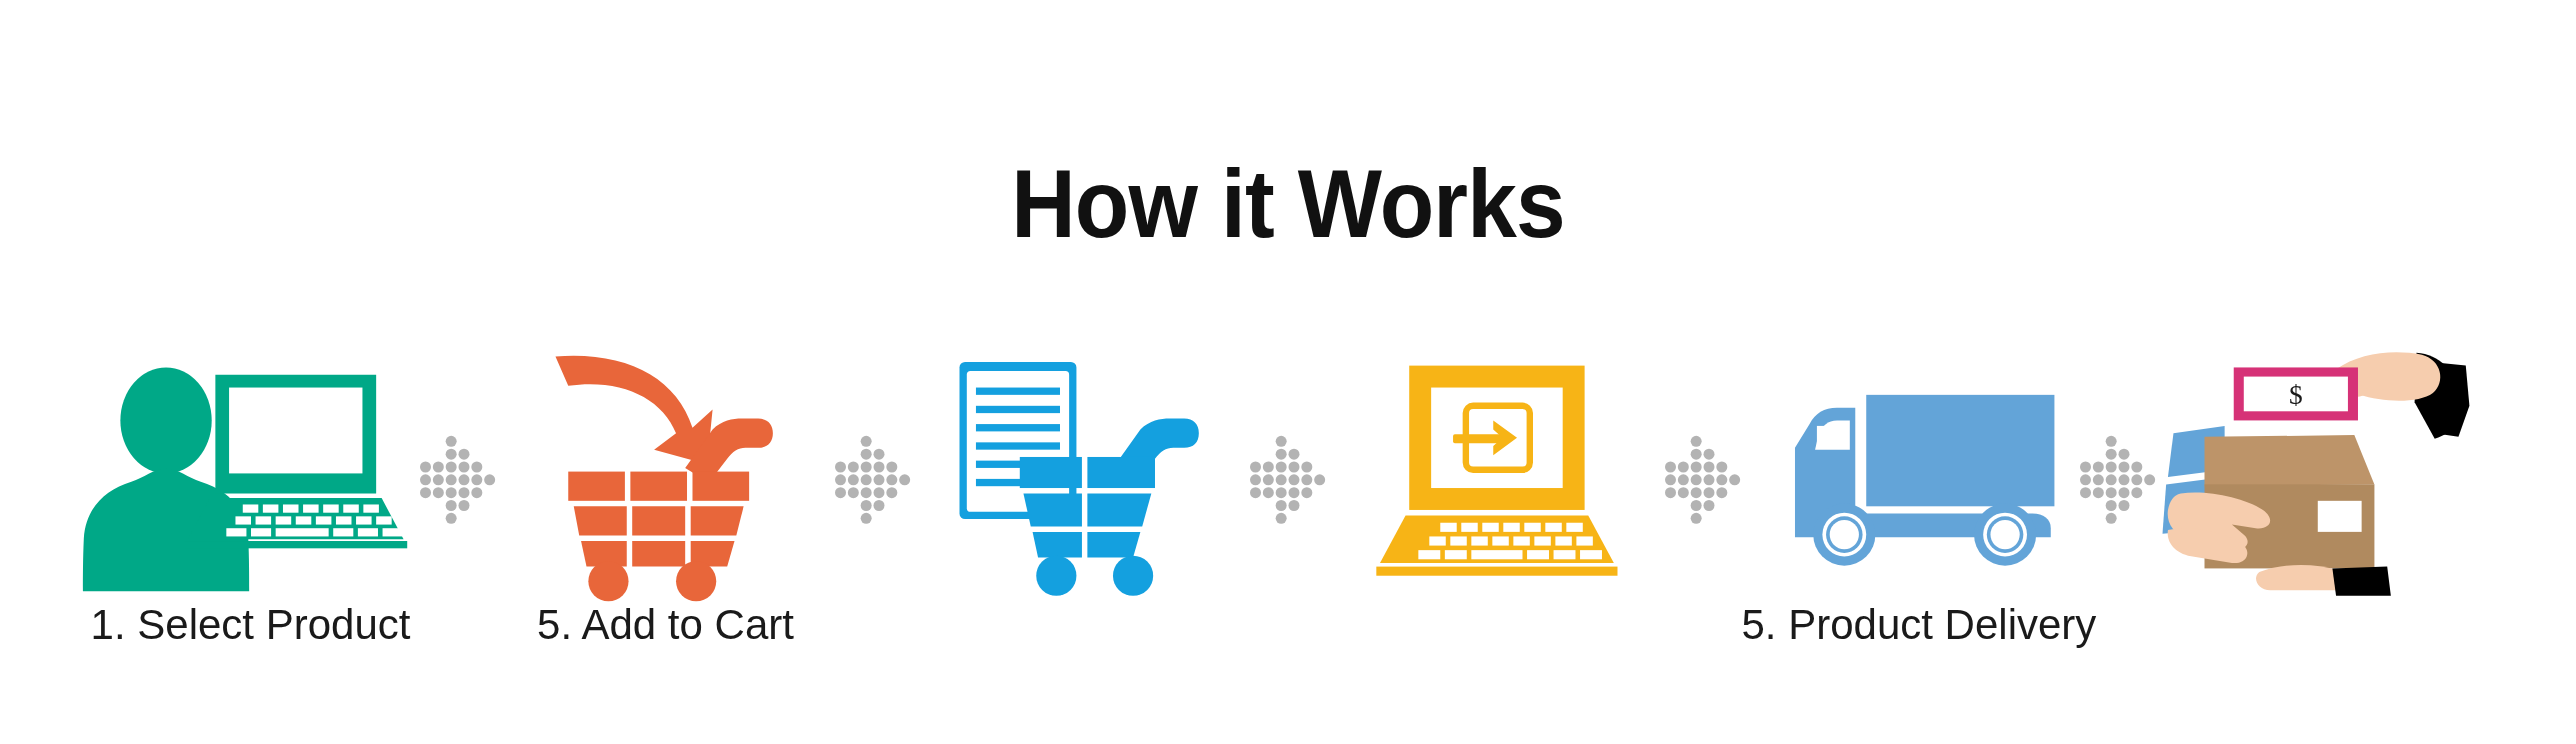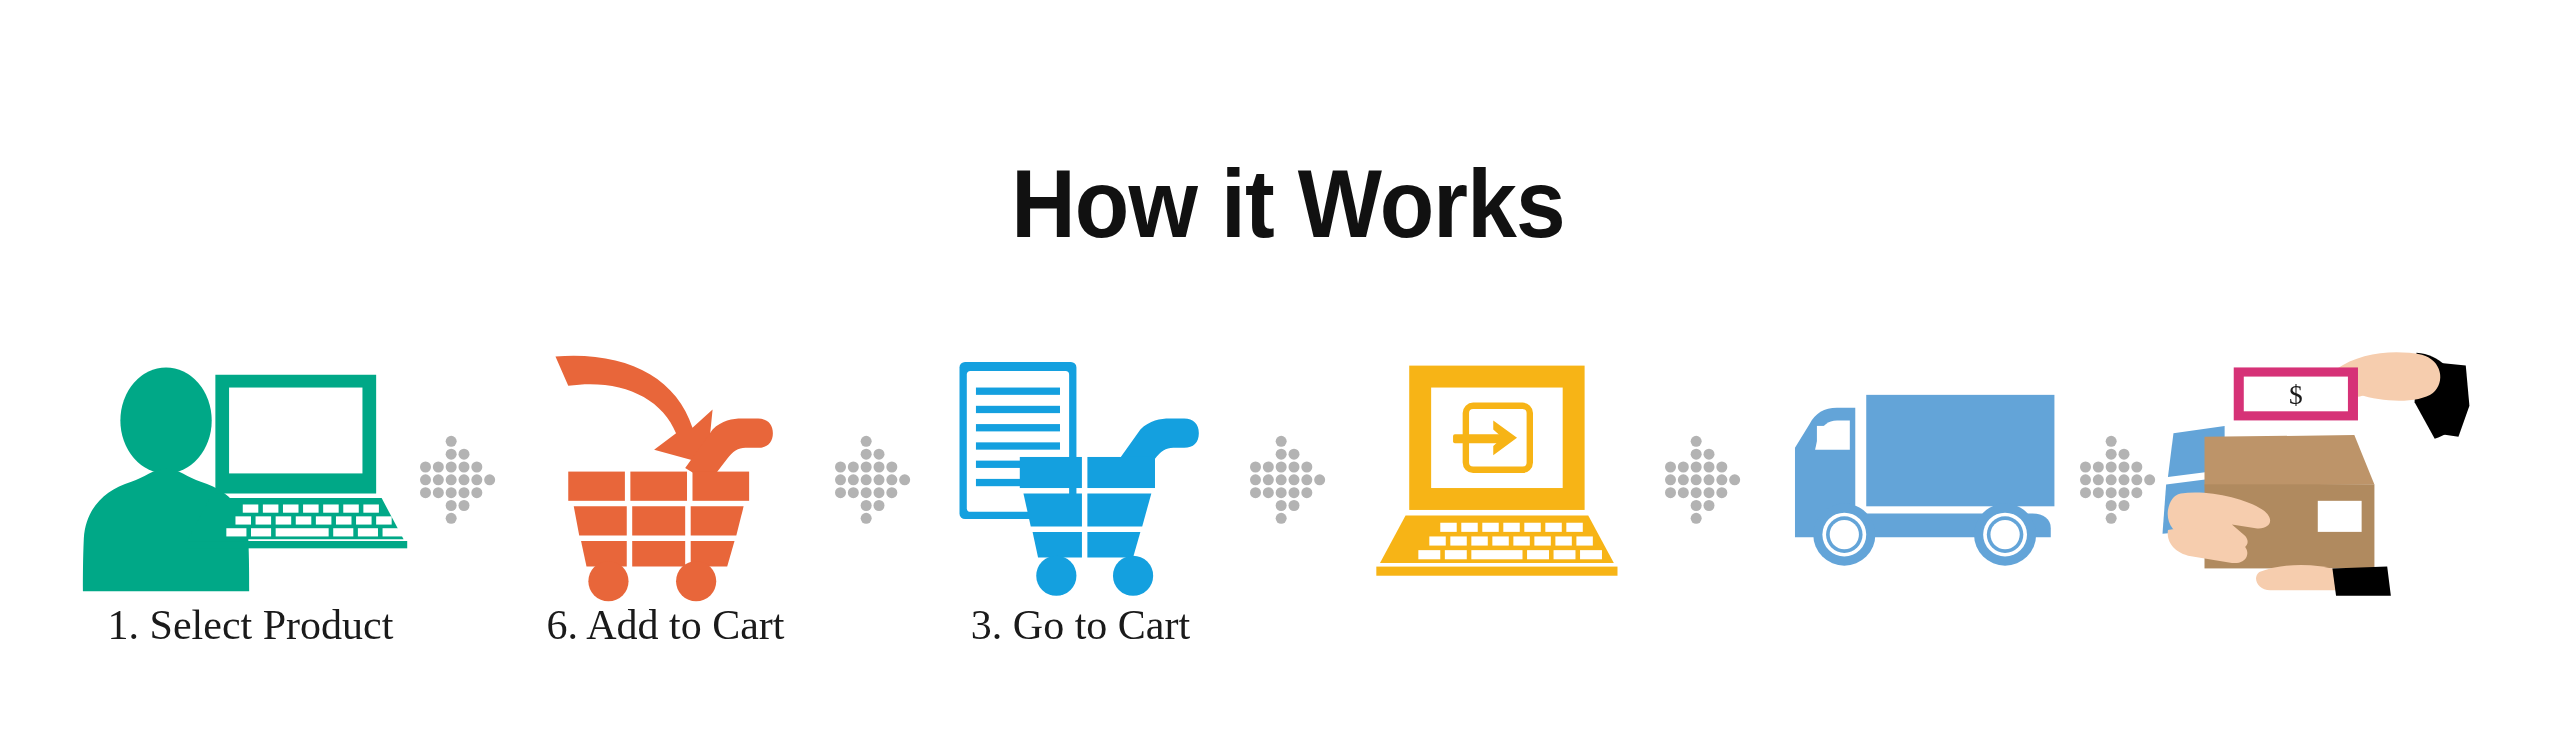--- a/index.html
+++ b/index.html
@@ -59,21 +59,20 @@
   .step-art svg{ display:block; width:100%; height:100%; overflow:visible; }
   .step-label{
     position:absolute;
     top:254px; left:0; width:338px;
     text-align:center;
     font-size:42px;
     line-height:1.05;
     color:#1a1a1a;
     white-space:nowrap;
     font-weight:400;
-    font-family:Liberation Serif, serif;
   }
 
   
   .sep{
     position:relative;
     flex:0 0 auto;
     width:77px;
     height:247px;
     display:flex;
     align-items:center;
@@ -188,21 +187,21 @@
 
             <path d="M92 210 L142 210 L142 238 L98 238 Z"></path>
             <path d="M148 210 L206 210 L206 238 L148 238 Z"></path>
             <path d="M212 210 L260 210 L252 238 L212 238 Z"></path>
 
             <circle cx="122" cy="254" r="22"></circle>
             <circle cx="218" cy="254" r="22"></circle>
           </g>
         </svg>
       </div>
-      <div class="step-label">6. Add to Cart</div>
+      <div class="step-label">5. Add to Cart</div>
     </div>
 
     <div class="sep">
       <svg width="77" height="77" viewBox="0 0 84 84" xmlns="http://www.w3.org/2000/svg" aria-hidden="true">
         <g fill="#b3b3b3">
           <circle cx="34" cy="8" r="6"></circle>
           <circle cx="34" cy="22" r="6"></circle>
             <circle cx="48" cy="22" r="6"></circle>
           <circle cx="6" cy="36" r="6"></circle>
             <circle cx="20" cy="36" r="6"></circle>
@@ -253,21 +252,20 @@
             <path d="M132 200 L186 200 L186 228 L138 228 Z"></path>
             <path d="M192 200 L250 200 L242 228 L192 228 Z"></path>
 
             <rect x="124" y="196" width="4" height="0"></rect>
 
             <circle cx="158" cy="248" r="22"></circle>
             <circle cx="242" cy="248" r="22"></circle>
           </g>
         </svg>
       </div>
-      <div class="step-label">3. Go to Cart</div>
     </div>
 
     <div class="sep">
       <svg width="77" height="77" viewBox="0 0 84 84" xmlns="http://www.w3.org/2000/svg" aria-hidden="true">
         <g fill="#b3b3b3">
           <circle cx="34" cy="8" r="6"></circle>
           <circle cx="34" cy="22" r="6"></circle>
             <circle cx="48" cy="22" r="6"></circle>
           <circle cx="6" cy="36" r="6"></circle>
             <circle cx="20" cy="36" r="6"></circle>
@@ -391,20 +389,21 @@
             <circle cx="112" cy="203" r="24" fill="#ffffff"></circle>
             <circle cx="112" cy="203" r="20" fill="#63a4d8"></circle>
             <circle cx="112" cy="203" r="16" fill="#ffffff"></circle>
             <circle cx="288" cy="203" r="34"></circle>
             <circle cx="288" cy="203" r="24" fill="#ffffff"></circle>
             <circle cx="288" cy="203" r="20" fill="#63a4d8"></circle>
             <circle cx="288" cy="203" r="16" fill="#ffffff"></circle>
           </g>
         </svg>
       </div>
+      <div class="step-label">5. Product Delivery</div>
     </div>
 
     <div class="sep">
       <svg width="77" height="77" viewBox="0 0 84 84" xmlns="http://www.w3.org/2000/svg" aria-hidden="true">
         <g fill="#b3b3b3">
           <circle cx="34" cy="8" r="6"></circle>
           <circle cx="34" cy="22" r="6"></circle>
             <circle cx="48" cy="22" r="6"></circle>
           <circle cx="6" cy="36" r="6"></circle>
             <circle cx="20" cy="36" r="6"></circle>

